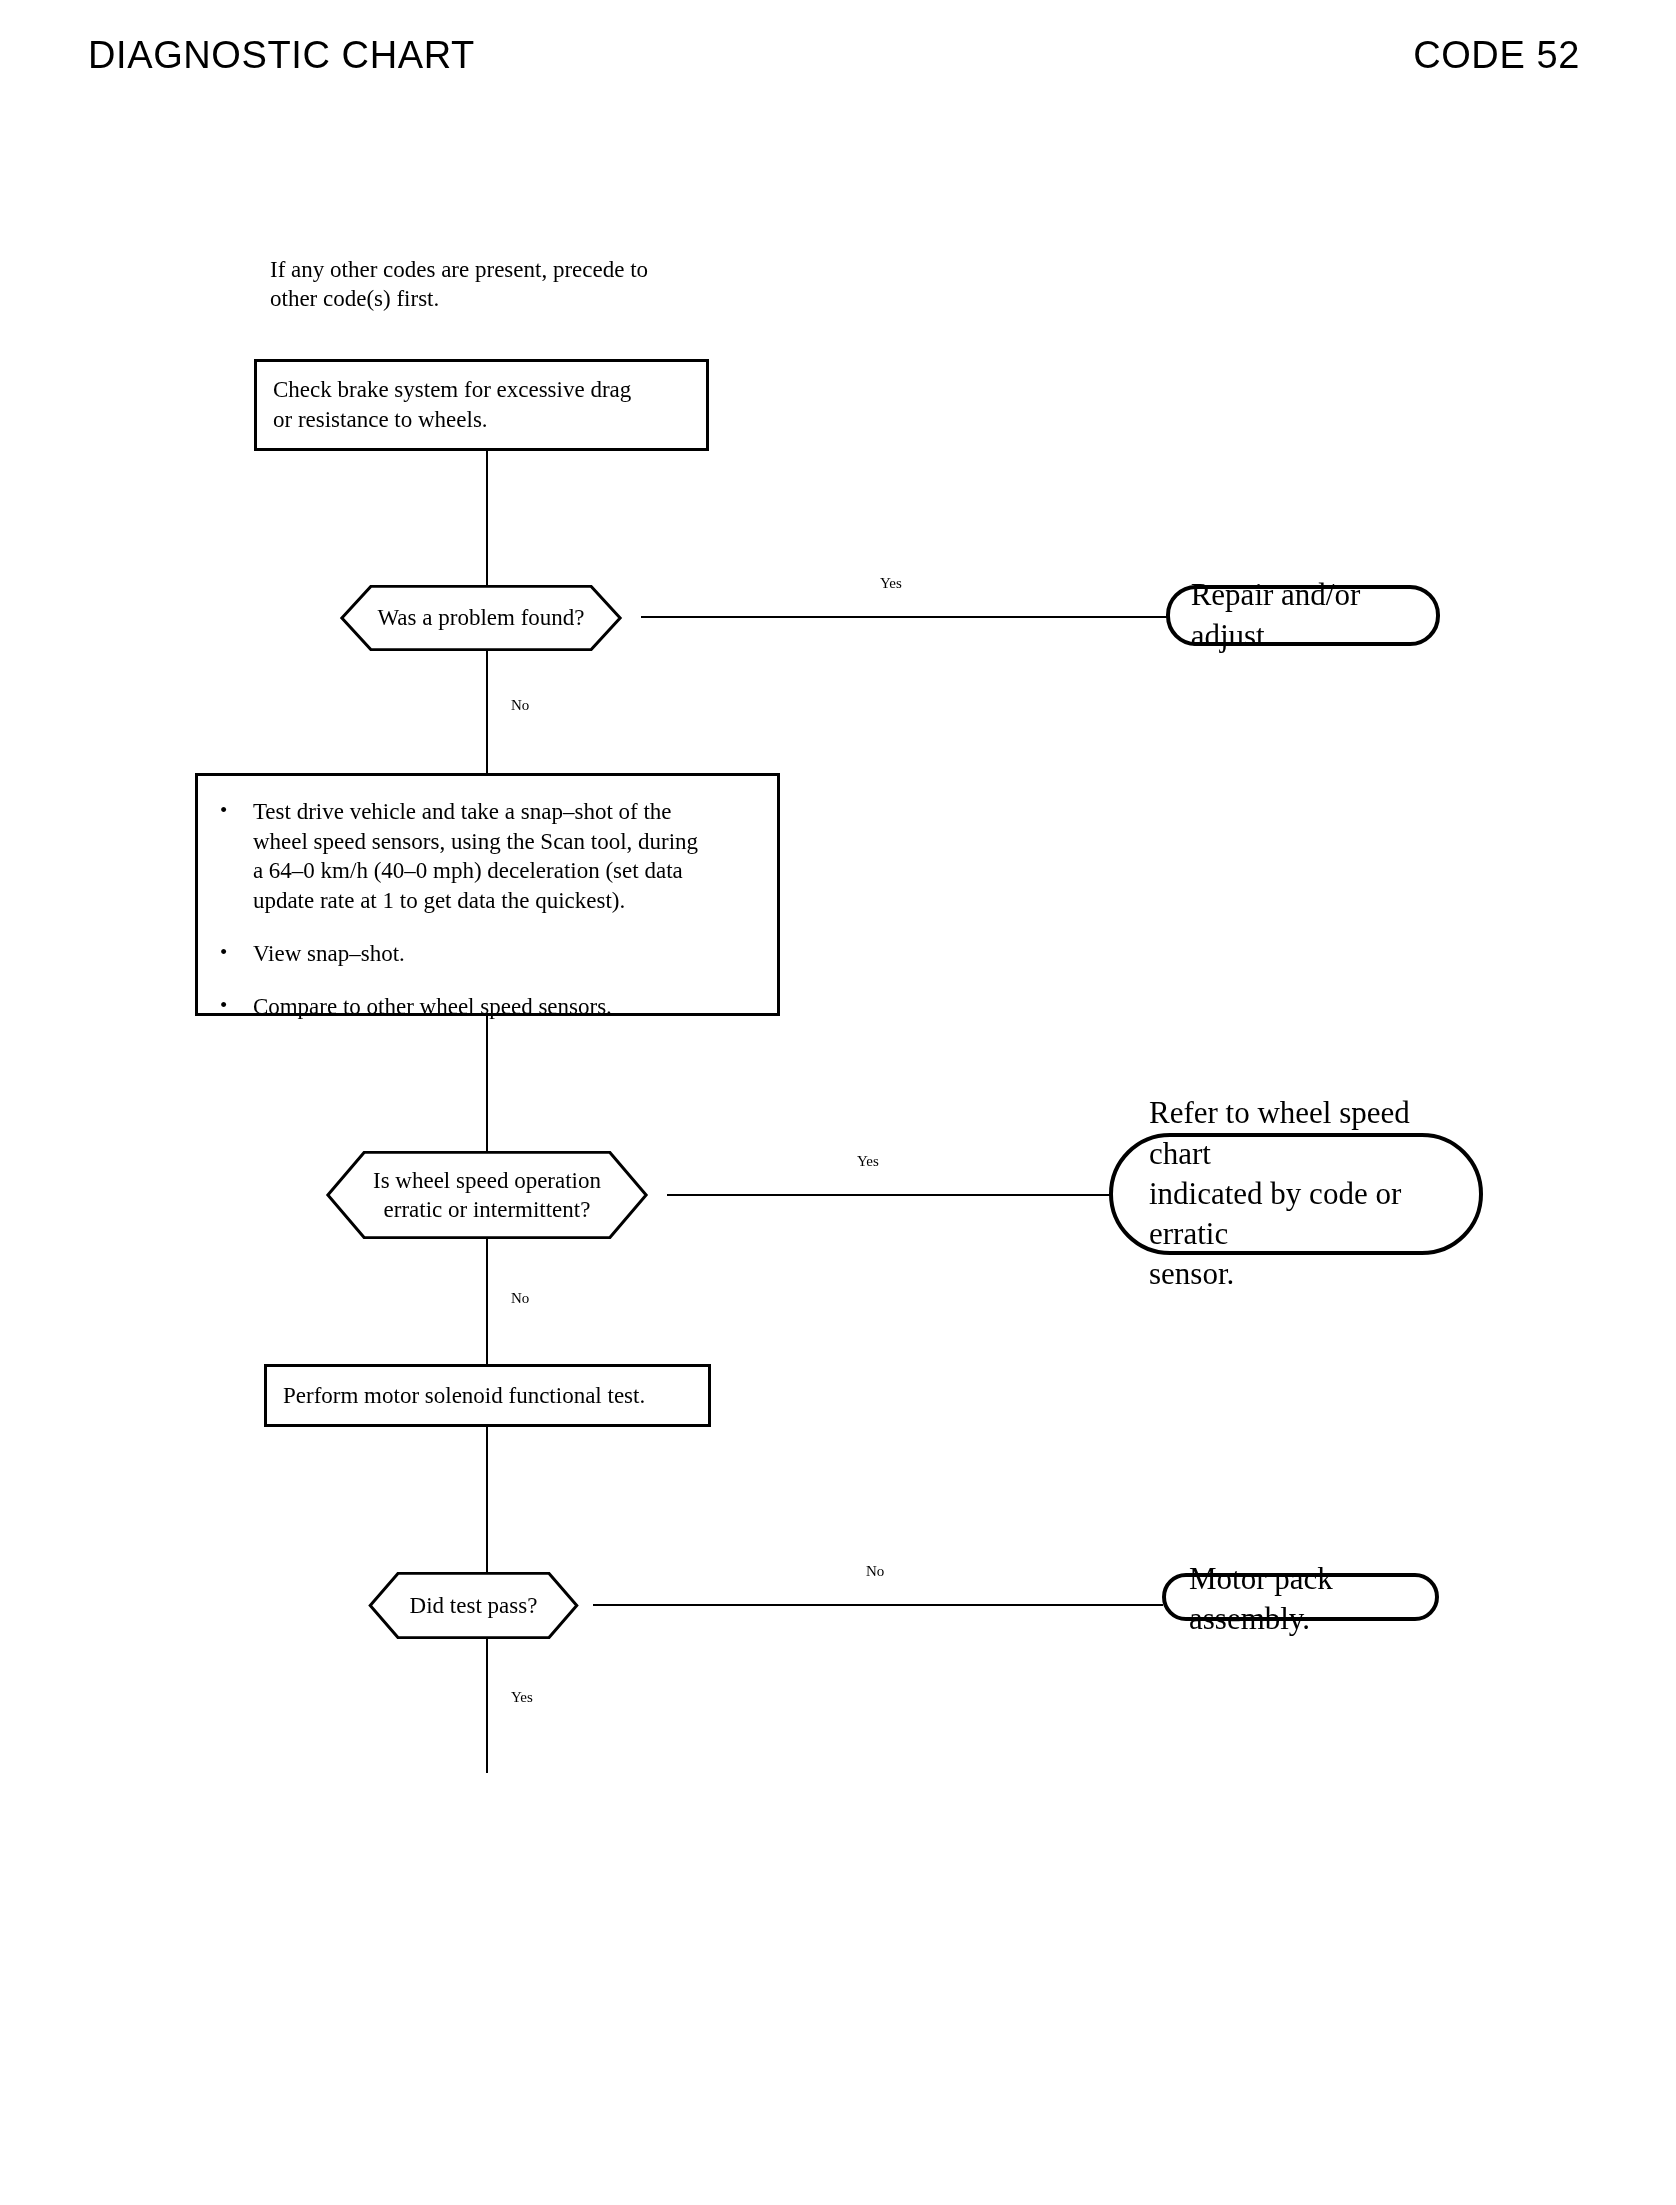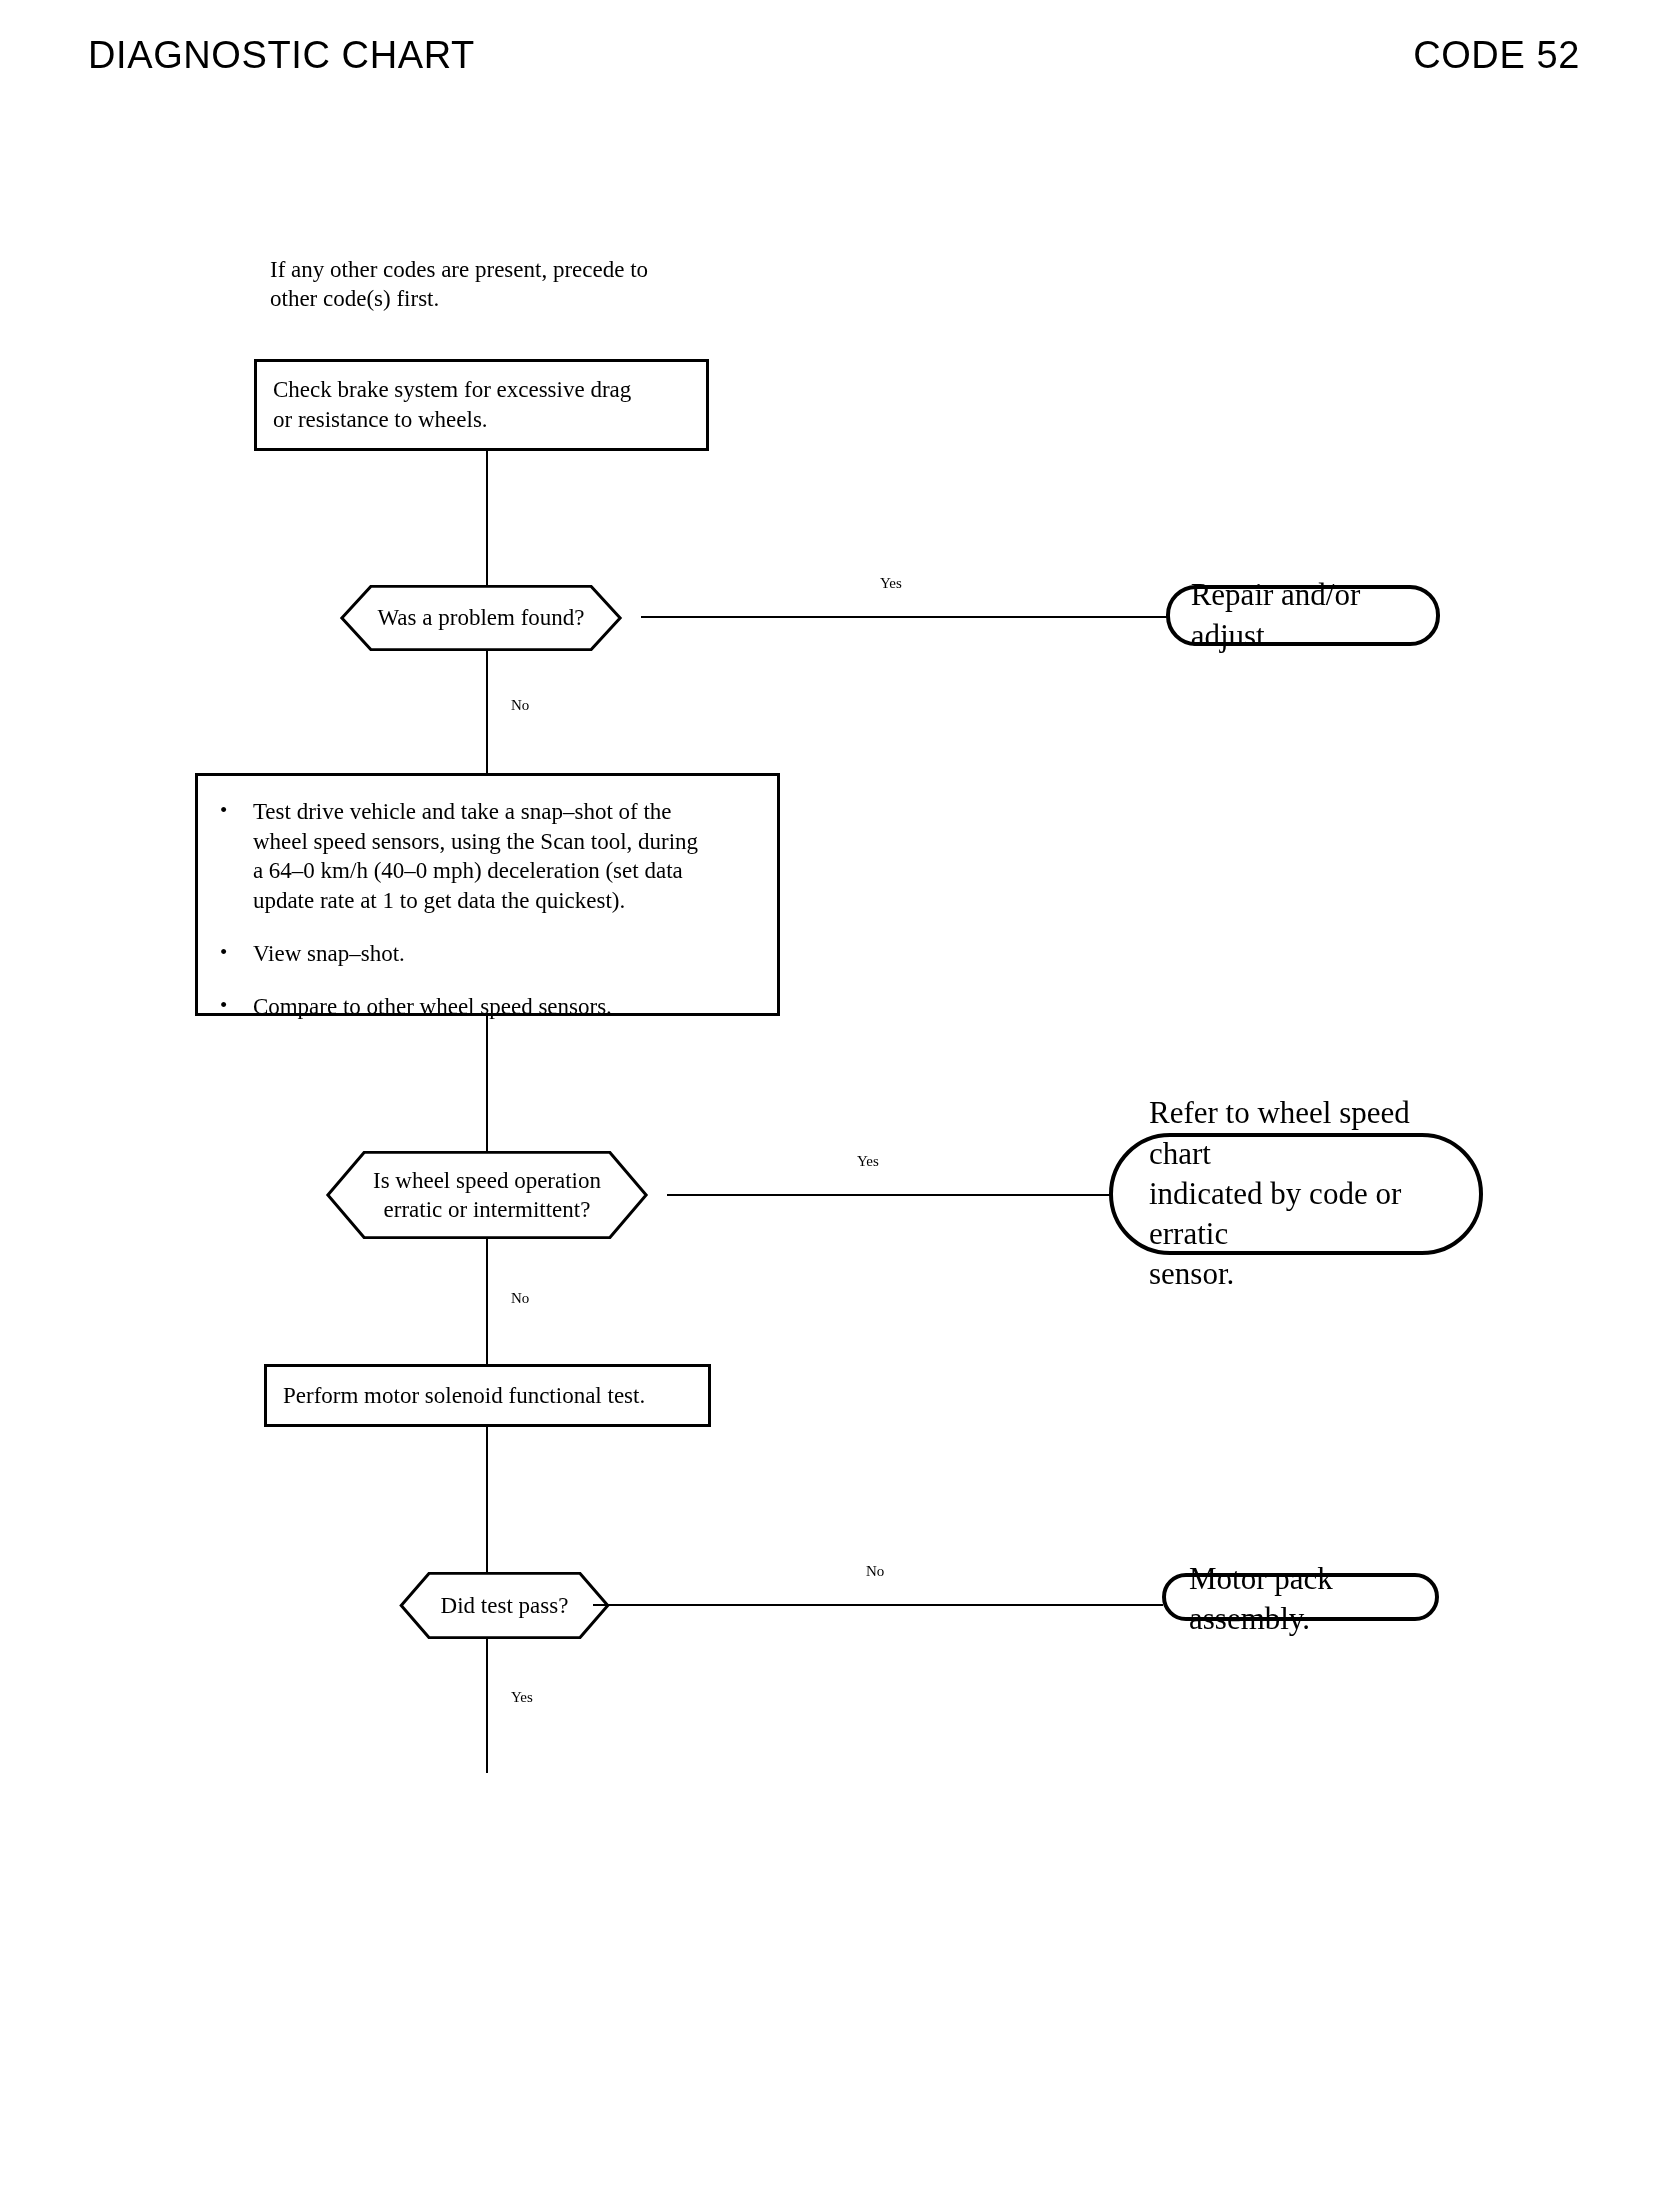--- a/index.html
+++ b/index.html
@@ -207,21 +207,21 @@
 
   <div class="vline" style="left:486px; top:1239px; height:126px;"></div>
   <div class="elabel" style="left:511px; top:1291px;">No</div>
 
   <div class="proc" style="left:264px; top:1364px; width:447px; height:63px; padding:0 0 0 16px;">
     <span class="txt">Perform motor solenoid functional test.</span>
   </div>
 
   <div class="vline" style="left:486px; top:1427px; height:146px;"></div>
 
-  <div class="hex" style="left:383px; top:1572px; width:243px; height:67px;">
+  <div class="hex" style="left:352px; top:1572px; width:243px; height:67px;">
     <svg viewBox="0 0 400 110" preserveAspectRatio="none">
       <polygon points="30,55 76,2 324,2 370,55 324,108 76,108" fill="#ffffff" stroke="#000000" stroke-width="3" vector-effect="non-scaling-stroke"></polygon>
     </svg>
     <div class="htxt">Did test pass?</div>
   </div>
 
   <div class="hline" style="left:593px; top:1604px; width:570px;"></div>
   <div class="elabel" style="left:866px; top:1564px;">No</div>
 
   <div class="term" style="left:1162px; top:1573px; width:277px; height:48px;

